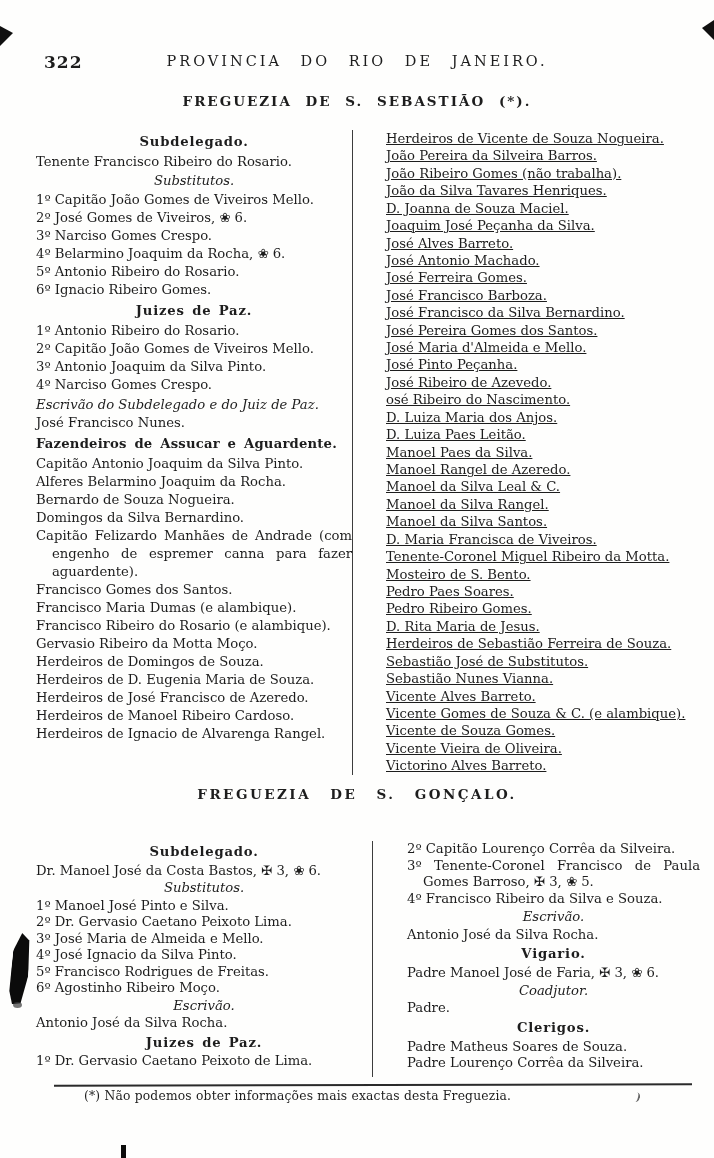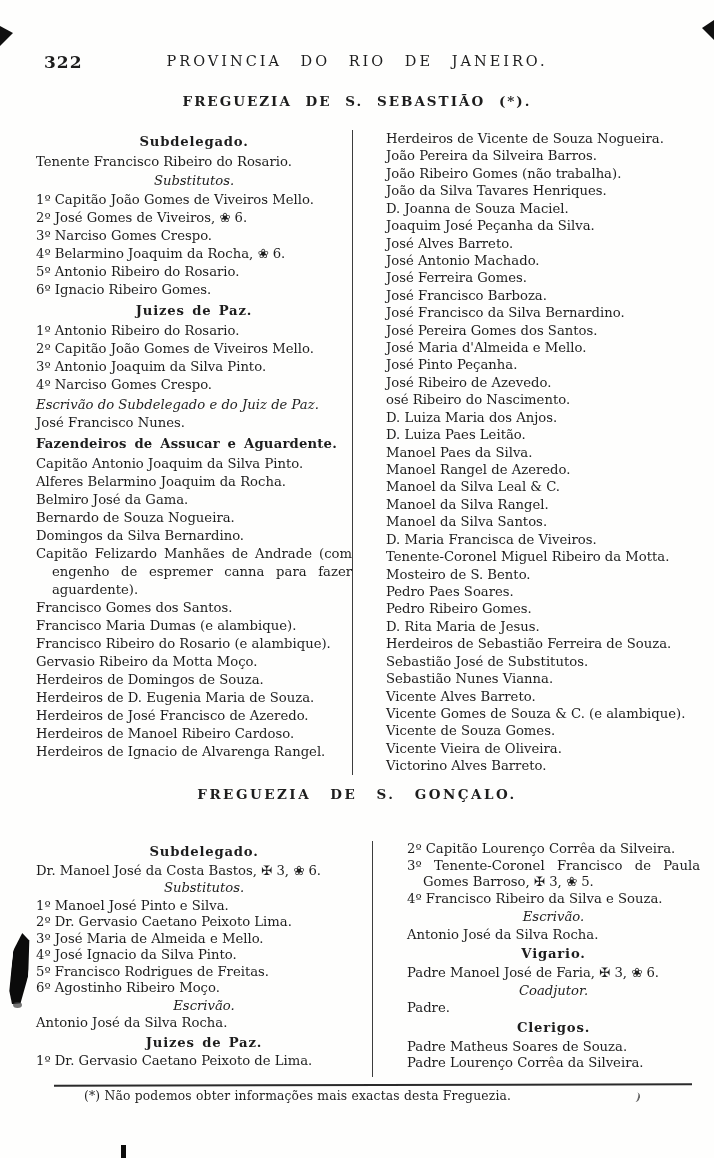--- a/index.html
+++ b/index.html
@@ -12,21 +12,21 @@
   }
   .pageno{position:absolute;left:44px;top:52px;font-size:17px;font-weight:700;letter-spacing:1px;}
   .main-header{position:absolute;left:80px;right:80px;top:53px;text-align:center;font-weight:400;font-size:14.5px;letter-spacing:3px;word-spacing:11px;}
   .sec-title{position:absolute;left:0;right:0;text-align:center;font-weight:700;font-size:13.5px;letter-spacing:2px;word-spacing:7px;}
   #sec1-title{top:93px;}
   #sec2-title{top:786px;letter-spacing:2.5px;word-spacing:12px;}
 
   .cols{position:absolute;display:flex;gap:28px;}
   #cols1{left:36px;top:130px;width:660px;height:645px;}
   #cols1 .colL{width:316px;border-right:1px solid #3d3d3d;line-height:18.0px;}
-  #cols1 .colR{flex:1;padding-left:5px;line-height:17.42px;}
+  #cols1 .colR{flex:1;padding-left:5px;line-height:17.42px;text-decoration:underline;}
   #cols2{left:36px;top:841px;width:664px;height:236px;}
   #cols2 .colL{width:336px;border-right:1px solid #3d3d3d;line-height:16.5px;}
   #cols2 .colR{flex:1;padding-left:6px;line-height:16.7px;}
   .col{font-size:13.2px;}
 
   .line{}
   .cb{text-align:center;font-weight:700;letter-spacing:0.8px;word-spacing:2px;margin:3px 0 2px;}
   .ci{text-align:center;font-style:italic;margin:1px 0;}
   .lb{font-weight:700;letter-spacing:0.2px;word-spacing:3px;margin:3px 0 2px;}
   .il{font-style:italic;margin-top:2px;}
@@ -68,21 +68,20 @@
         <div class="line cb">Juizes de Paz.</div>
         <div class="line p">1º Antonio Ribeiro do Rosario.</div>
         <div class="line p">2º Capitão João Gomes de Viveiros Mello.</div>
         <div class="line p">3º Antonio Joaquim da Silva Pinto.</div>
         <div class="line p">4º Narciso Gomes Crespo.</div>
         <div class="line il">Escrivão do Subdelegado e do Juiz de Paz.</div>
         <div class="line p">José Francisco Nunes.</div>
         <div class="line lb">Fazendeiros de Assucar e Aguardente.</div>
         <div class="line p">Capitão Antonio Joaquim da Silva Pinto.</div>
         <div class="line p">Alferes Belarmino Joaquim da Rocha.</div>
-        <div class="line p">Belmiro José da Gama.</div>
         <div class="line p">Bernardo de Souza Nogueira.</div>
         <div class="line p">Domingos da Silva Bernardino.</div>
         <div class="line h">Capitão Felizardo Manhães de Andrade (com engenho de espremer canna para fazer aguardente).</div>
         <div class="line p">Francisco Gomes dos Santos.</div>
         <div class="line p">Francisco Maria Dumas (e alambique).</div>
         <div class="line p">Francisco Ribeiro do Rosario (e alambique).</div>
         <div class="line p">Gervasio Ribeiro da Motta Moço.</div>
         <div class="line p">Herdeiros de Domingos de Souza.</div>
         <div class="line p">Herdeiros de D. Eugenia Maria de Souza.</div>
         <div class="line p">Herdeiros de José Francisco de Azeredo.</div>

